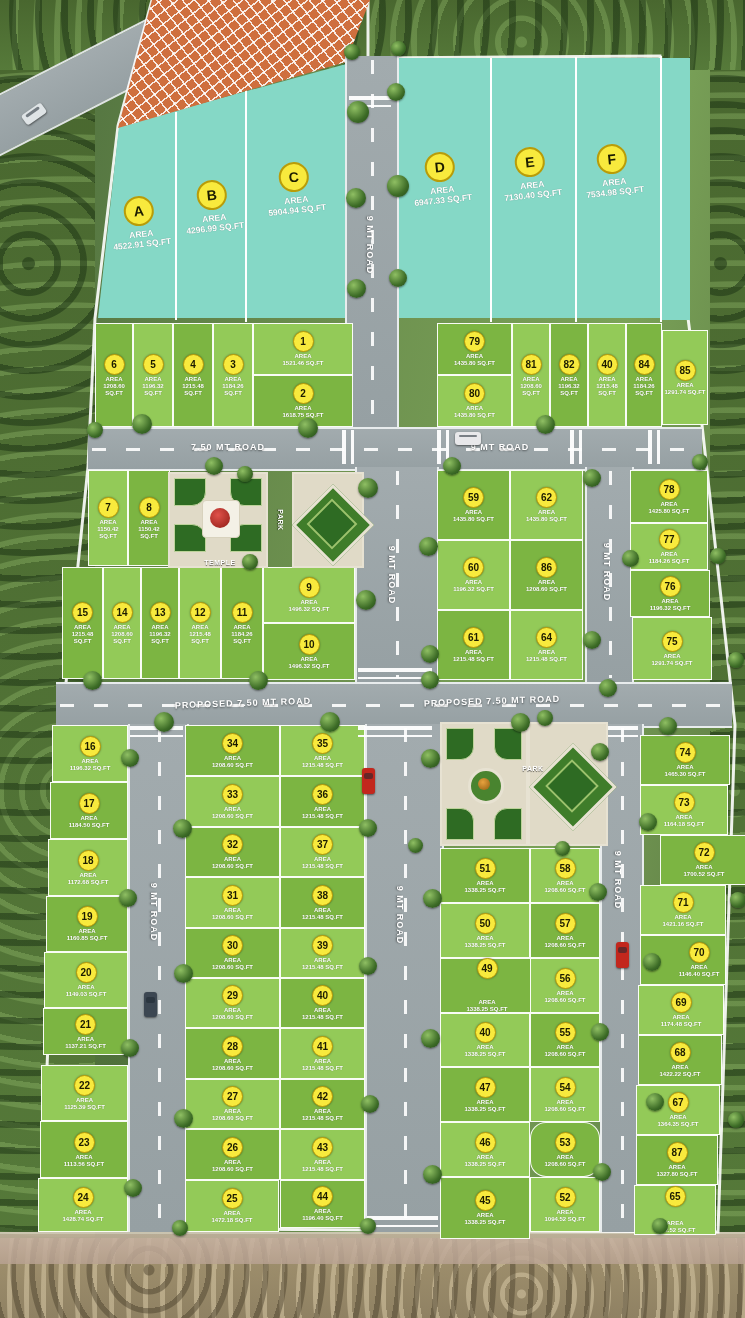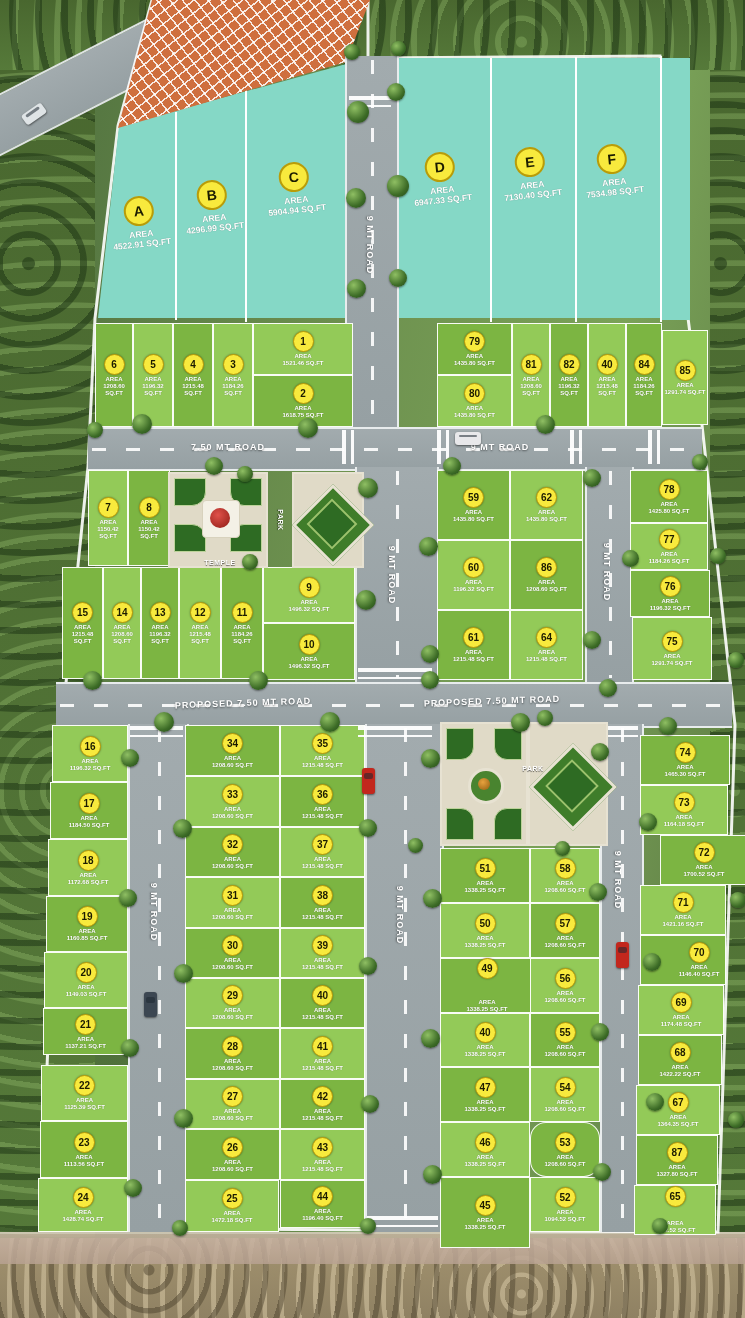--- a/index.html
+++ b/index.html
@@ -427,21 +427,21 @@
         <div class="areatxt">AREA<br>1338.25 SQ.FT</div>
       </div>
       <div class="abs plot s0" style="left: 440px; top: 1067px; width: 90px; height: 55px;">
         <div class="numc">47</div>
         <div class="areatxt">AREA<br>1338.25 SQ.FT</div>
       </div>
       <div class="abs plot s1" style="left: 440px; top: 1122px; width: 90px; height: 55px;">
         <div class="numc">46</div>
         <div class="areatxt">AREA<br>1338.25 SQ.FT</div>
       </div>
-      <div class="abs plot s0" style="left: 440px; top: 1177px; width: 90px; height: 71px;">
+      <div class="abs plot s0" style="left: 440px; top: 1177px; width: 90px; height: 62px;">
         <div class="numc">45</div>
         <div class="areatxt">AREA<br>1338.25 SQ.FT</div>
       </div>
       <div class="abs plot s1" style="left: 530px; top: 848px; width: 70px; height: 55px;">
         <div class="numc">58</div>
         <div class="areatxt">AREA<br>1208.60 SQ.FT</div>
       </div>
       <div class="abs plot s0" style="left: 530px; top: 903px; width: 70px; height: 55px;">
         <div class="numc">57</div>
         <div class="areatxt">AREA<br>1208.60 SQ.FT</div>

